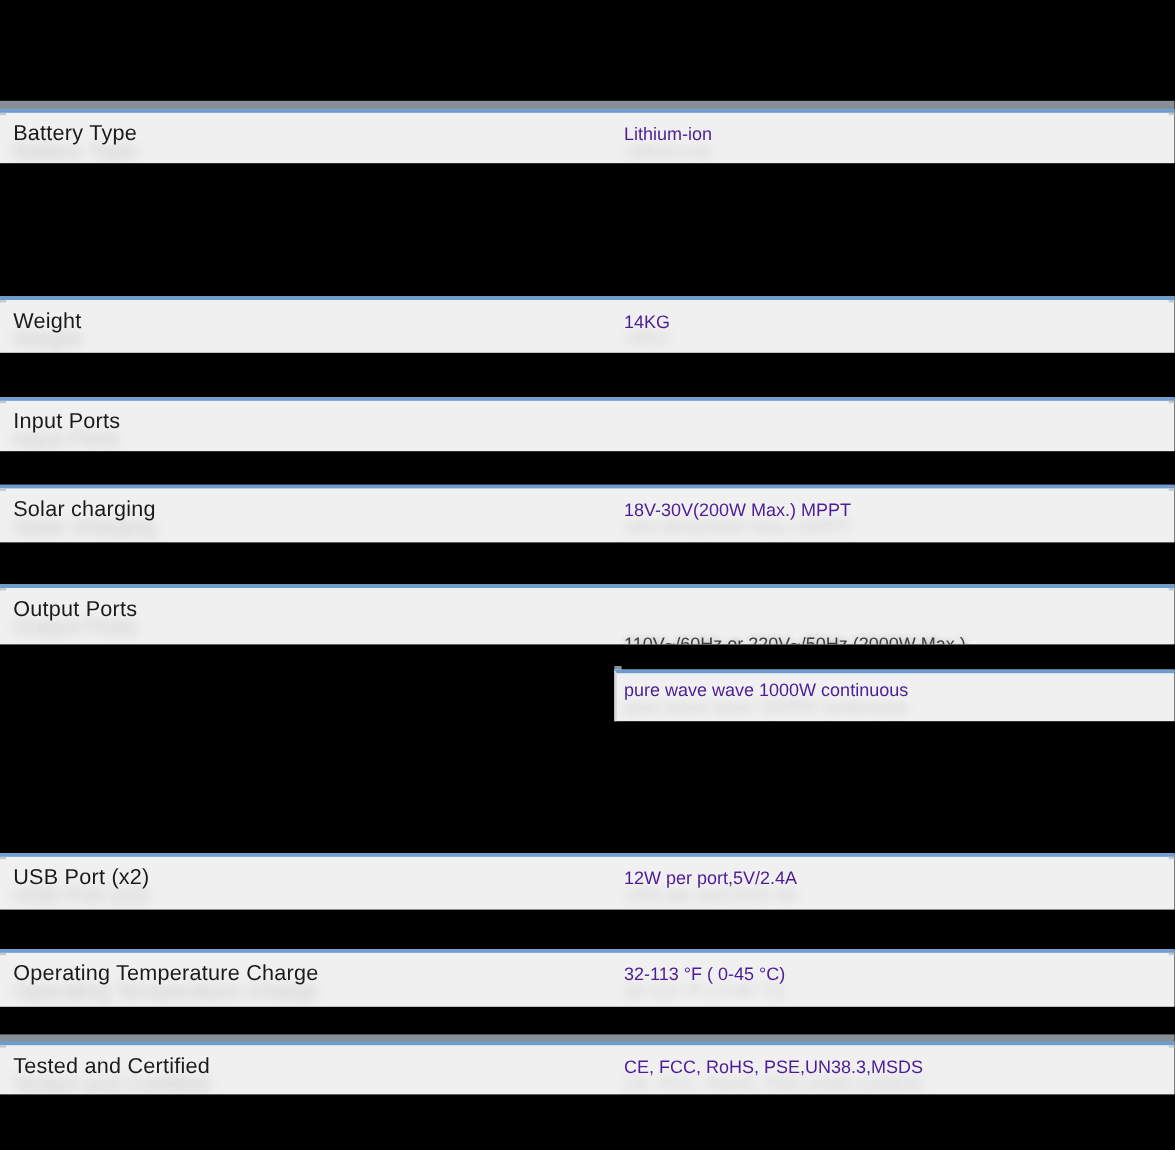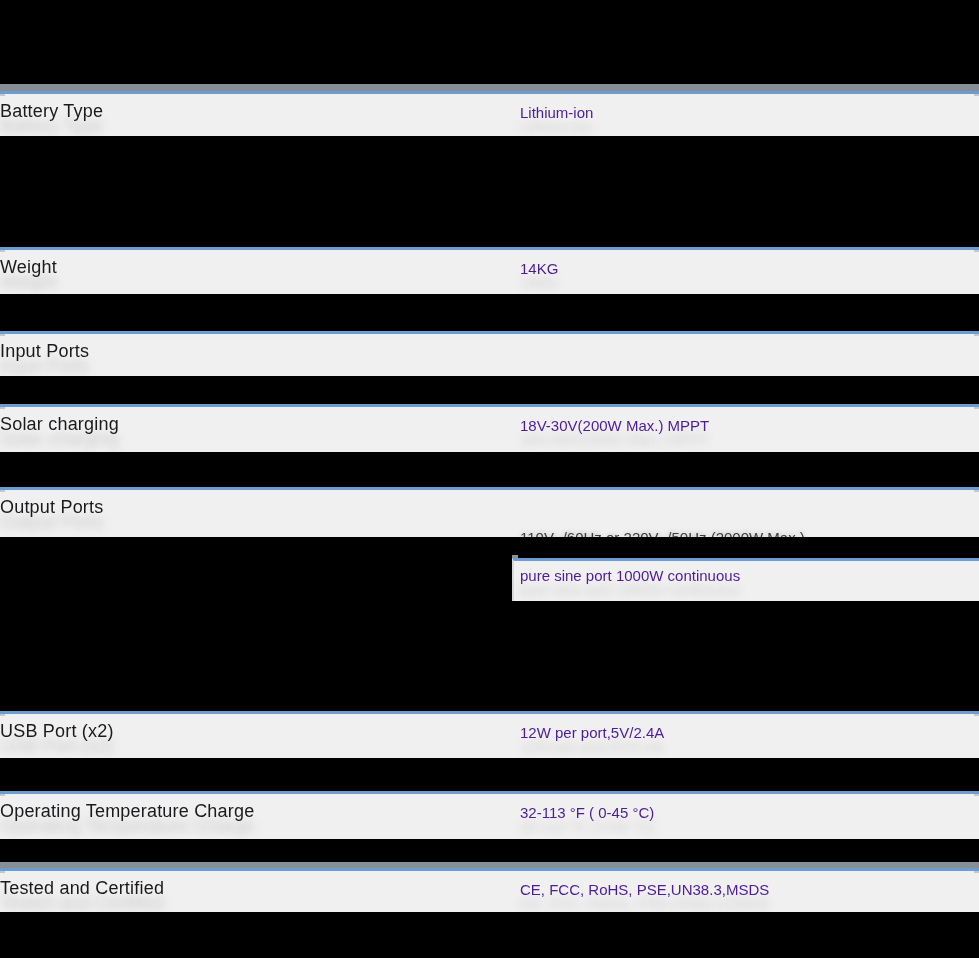--- a/index.html
+++ b/index.html
@@ -23,21 +23,21 @@
   .r2{top:174px;height:40px;}
   .r3{top:247px;height:44px;}
   .r4{top:331px;height:42px;}
   .r5{top:404px;height:45px;}
   .r6{top:487px;height:47px;text-align:center;}
   .r8{top:632px;height:43px;}
   .r9{top:711px;height:44px;text-align:right;}
   .r10{top:791px;height:45px;}
   .r11{top:868px;height:41px;}
   .label{
-    position:absolute;left:0;top:7px;font-size:18px;color:#1b1b1d;
+    position:absolute;left:11px;top:7px;font-size:18px;color:#1b1b1d;
     letter-spacing:.2px;white-space:nowrap;
     text-shadow:0 15px 9px rgba(130,130,130,.35);
   }
   .value{
     position:absolute;left:520px;top:10px;font-size:15px;color:#4c1d95;
     white-space:nowrap;text-shadow:0 14px 8px rgba(140,140,140,.30);
   }
   .clipped-line{
     position:absolute;left:520px;top:39px;font-size:15px;color:#3c3c3e;
     white-space:nowrap;text-shadow:0 0 5px rgba(170,170,170,.95);
@@ -78,21 +78,21 @@
   </div>
 
   <div class="row r6">
     <span class="label">Output Ports</span>
     <span class="value"></span>
     <span class="clipped-line">110V~/60Hz or 220V~/50Hz (2000W Max.)</span>
   </div>
 
   <div class="ac-corner"></div>
   <div class="ac-box">
-    <span class="value">pure sine port 1000W continuous</span>
+    <span class="value">pure wave wave 1000W continuous</span>
   </div>
 
 
   <div class="row r9">
     <span class="label">USB Port (x2)</span>
     <span class="value">12W per port,5V/2.4A</span>
   </div>
 
   <div class="row r10">
     <span class="label">Operating Temperature Charge</span>

